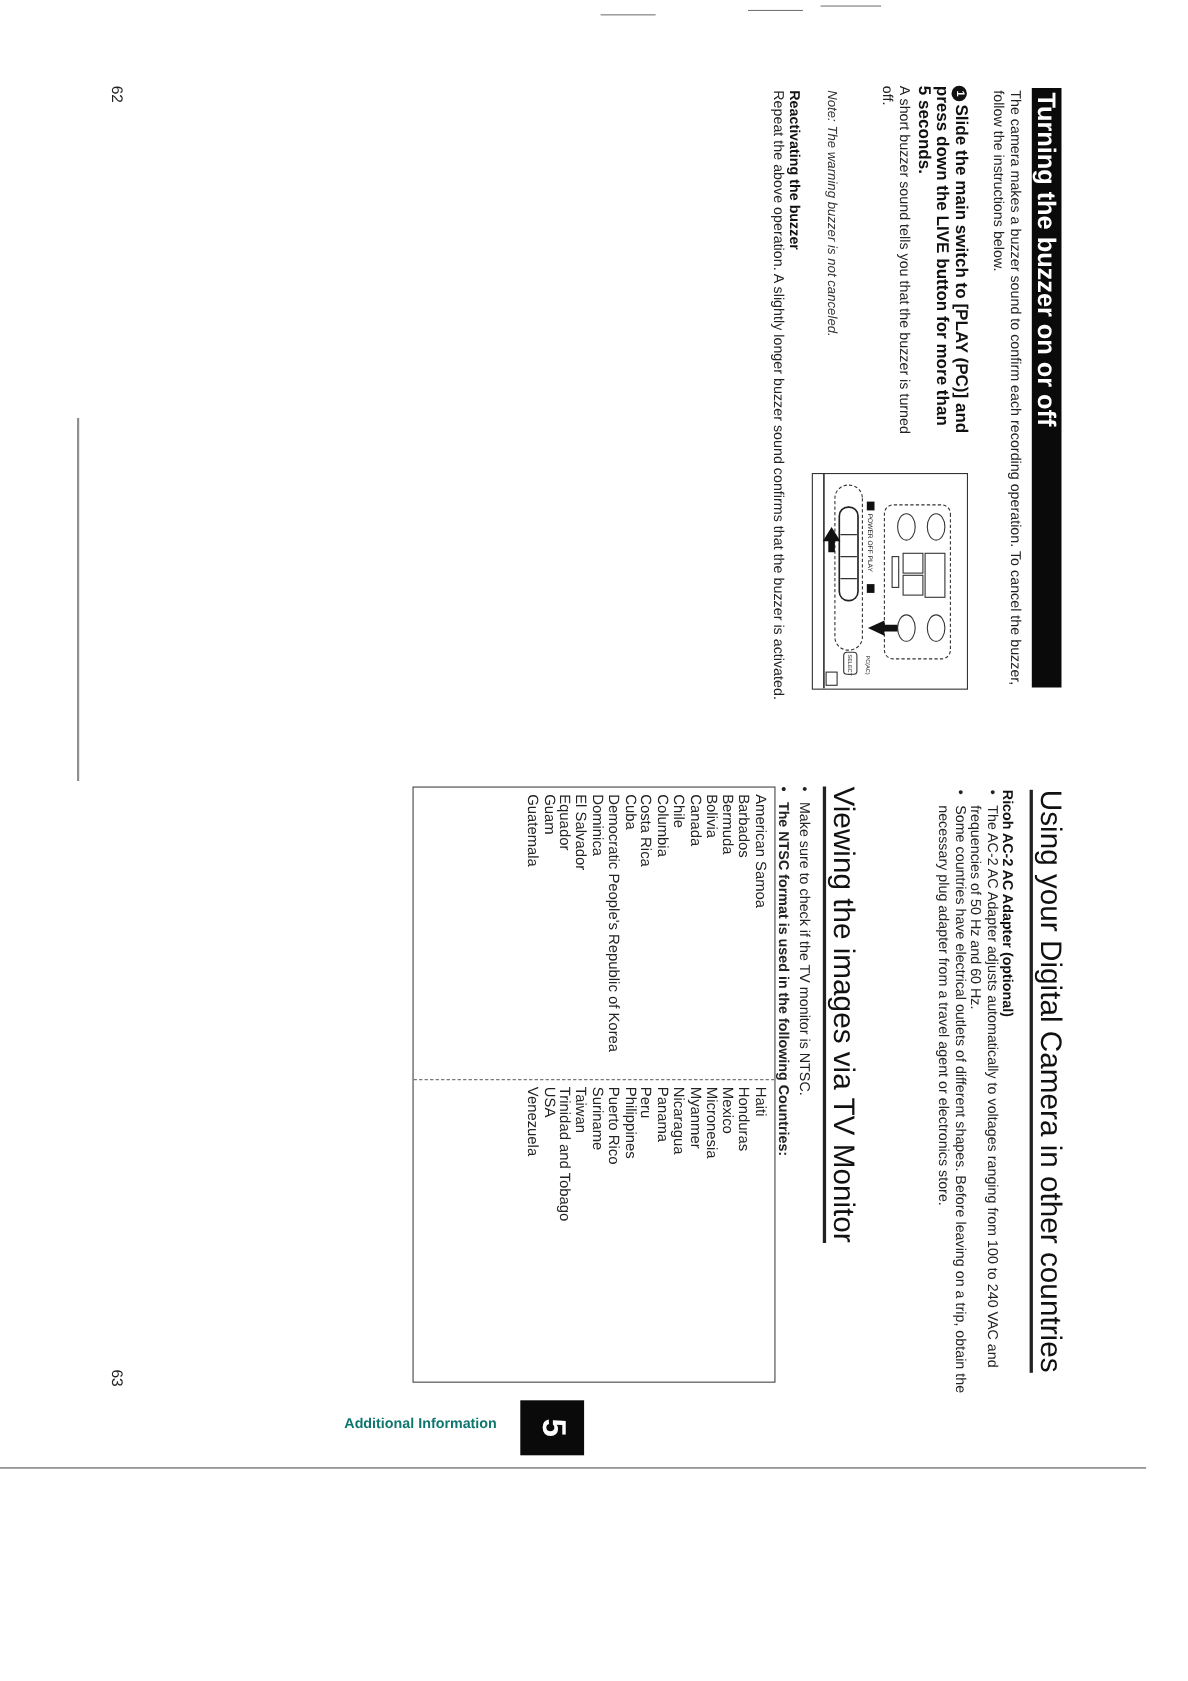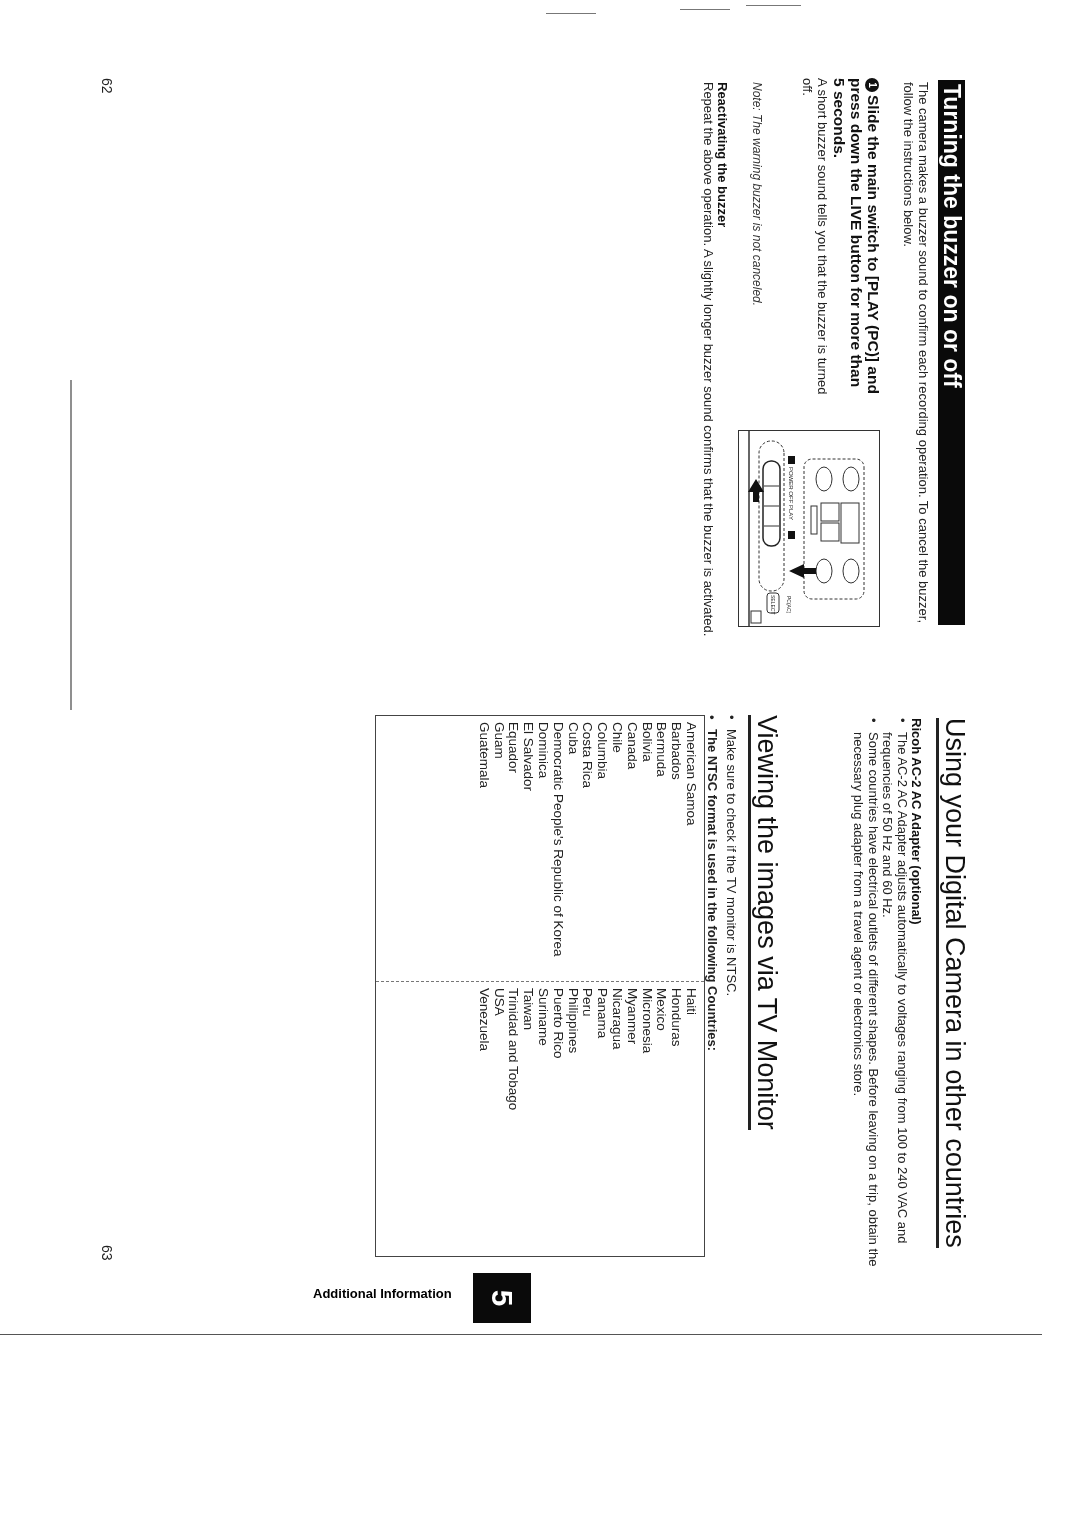--- a/index.html
+++ b/index.html
@@ -22,21 +22,21 @@
   .sub { font-size:13px; font-weight:bold; line-height:15px; color:#111; }
   .bullet-list { list-style:none; margin:0; padding:0; }
   .bullet-list li { position:relative; padding-left:14px; }
   .bullet-list li::before { content:"•"; position:absolute; left:0; top:0; font-size:13px; }
   .tbl { border:1.5px solid #444; }
   .tbl-col { position:absolute; top:0; bottom:0; padding:6px 0 0 6px; font-size:13.5px; line-height:14.8px; color:#222; }
   .tbl-col div { white-space:nowrap; }
   .divider-v { position:absolute; top:0; bottom:0; border-left:1px dashed #777; }
   .page-num { font-size:14px; color:#222; }
   .figure { border:1px solid #333; background:#fff; }
-  .footer-label { font-size:13px; font-weight:bold; color:#000000; white-space:nowrap; }
+  .footer-label { font-size:13px; font-weight:bold; color:#0f766e; white-space:nowrap; }
   .chapter-box { background:#0a0a0a; color:#fff; font-weight:bold; font-size:30px;
                  text-align:center; }
   .chapter-box span { display:inline-block; transform: rotate(90deg); }
   .hline { position:absolute; height:1px; background:#555; }
   .scan-edge { position:absolute; width:2px; background:#333; }
 </style>
 </head>
 <body>
 
 <div class="spread">

